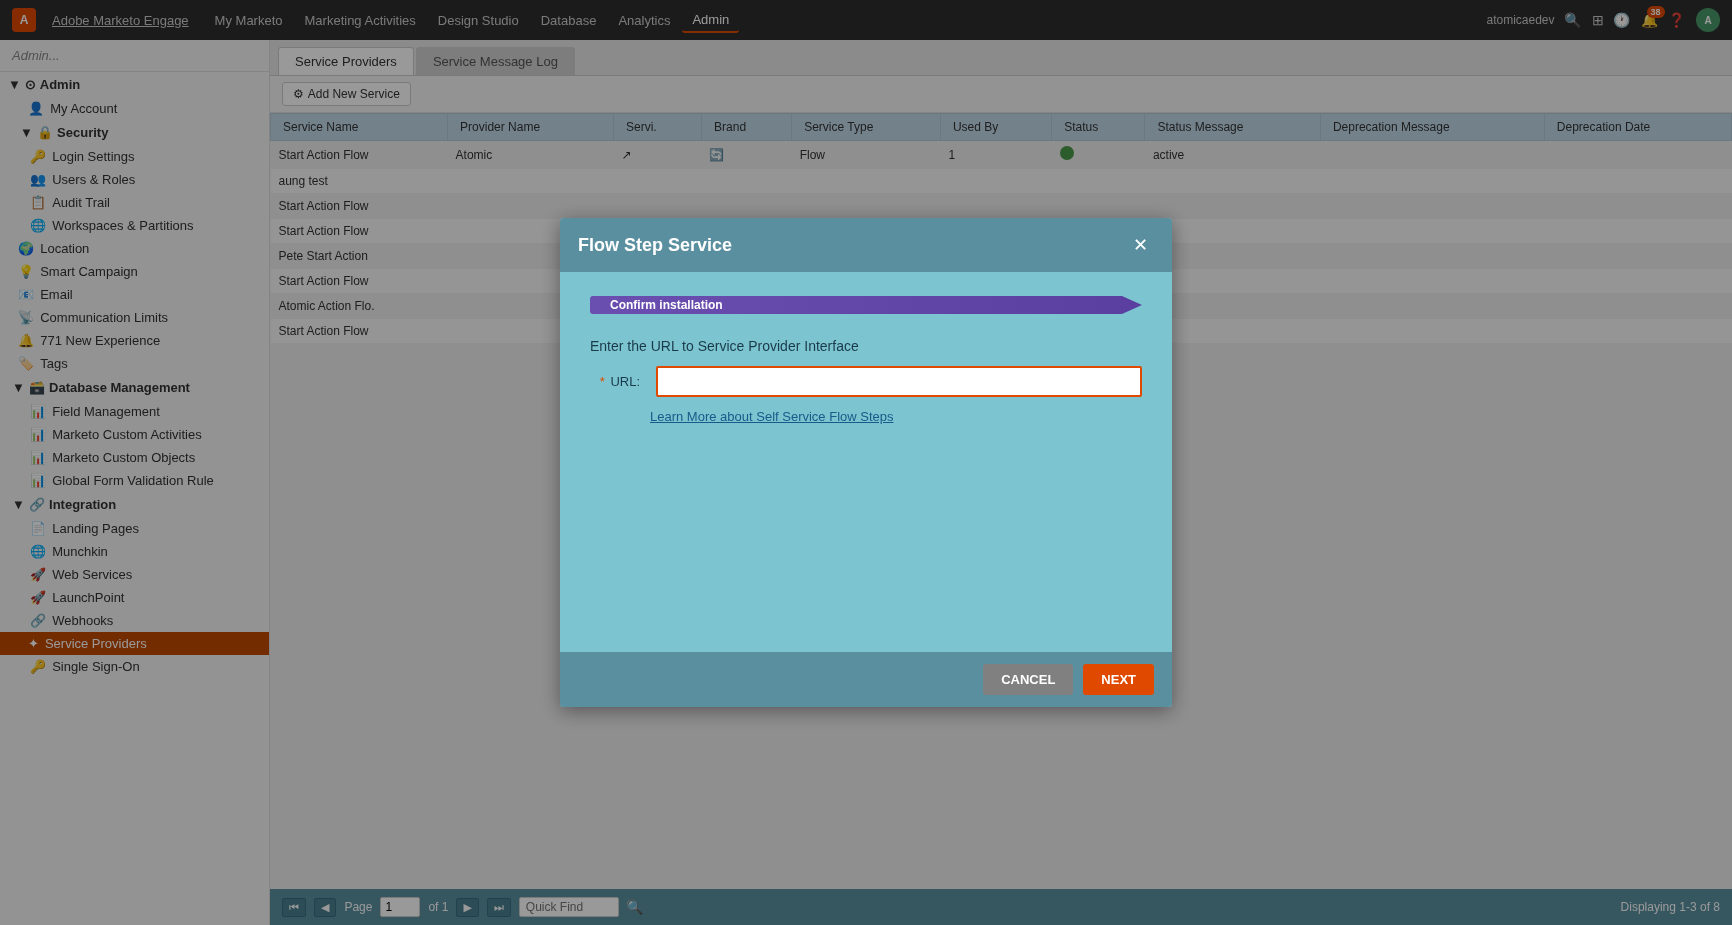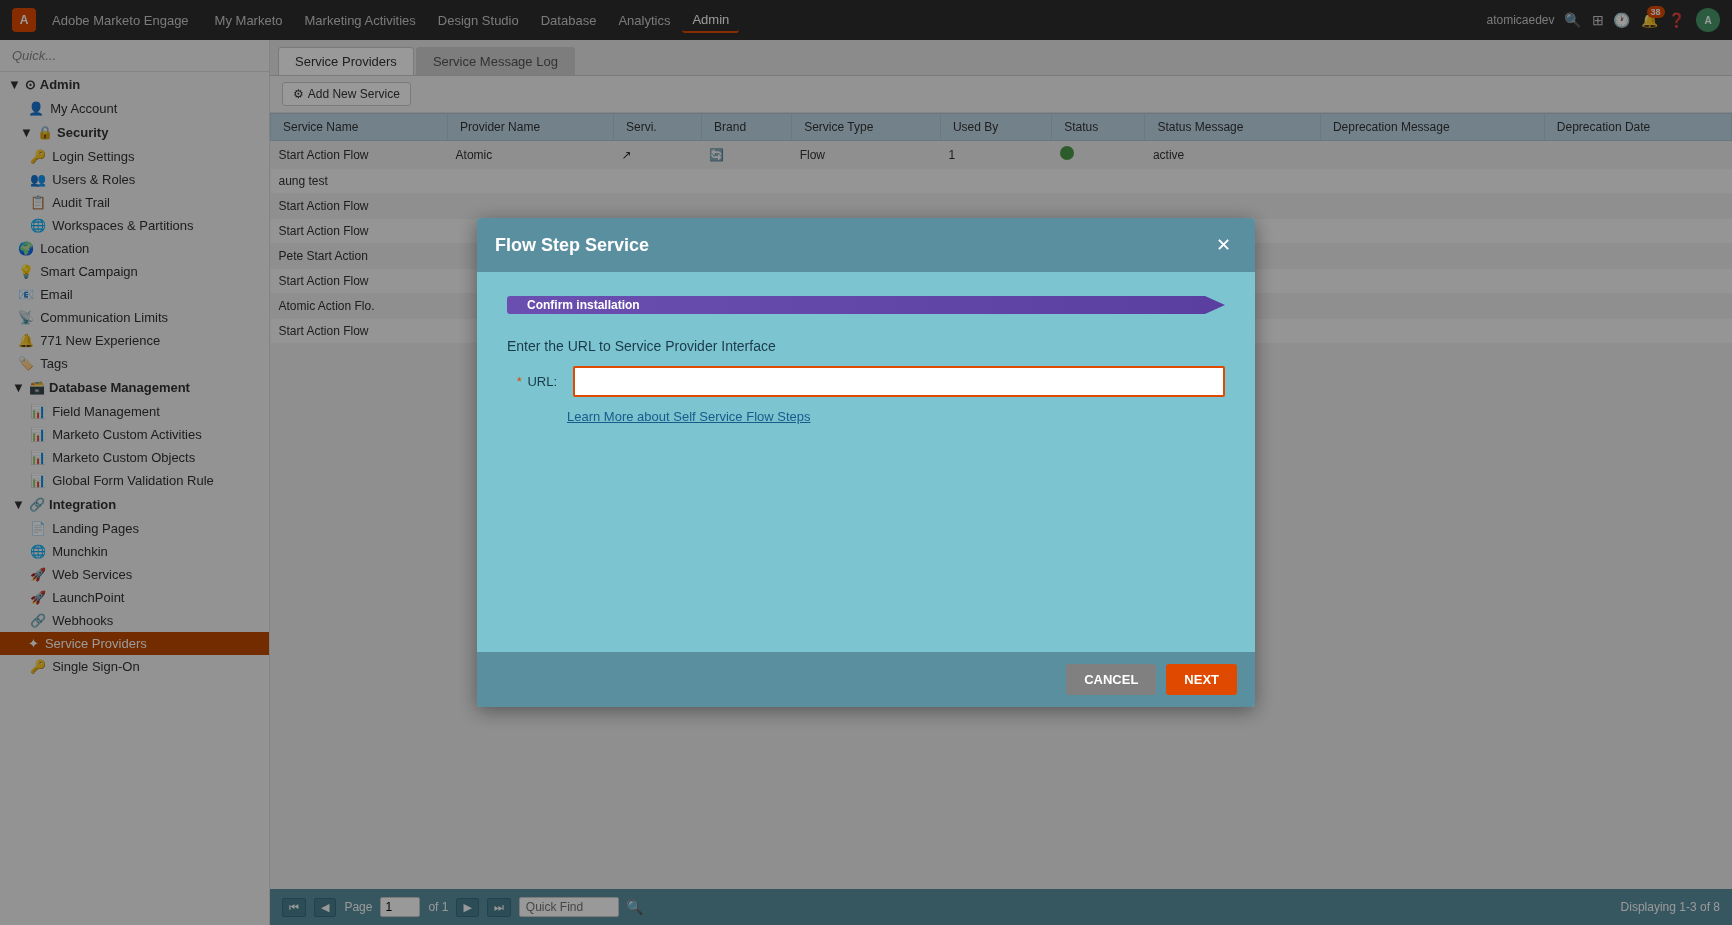--- a/index.html
+++ b/index.html
@@ -227,21 +227,21 @@
       top: 0; left: 0; right: 0; bottom: 0;
       background: rgba(0,0,0,0.4);
       z-index: 100;
       display: flex;
       align-items: center;
       justify-content: center;
     }
     .modal {
       background: #7cc5d0;
       border-radius: 4px;
-      width: 778px;
+      width: 612px;
       box-shadow: 0 4px 20px rgba(0,0,0,0.4);
       overflow: hidden;
     }
     .modal-header {
       background: #5a8fa0;
       padding: 14px 18px;
       display: flex;
       align-items: center;
       justify-content: space-between;
     }
@@ -344,21 +344,21 @@
       font-weight: bold;
     }
   </style>
 </head>
 <body>
 
 <div class="top-nav">
   <div class="top-nav-logo">
     <span>A</span>
   </div>
-  <span style="color:#ccc;font-size:13px;">Adobe Marketo Engage</span>
+  <span style="color:#ccc;font-size:13px;text-decoration:underline;">Adobe Marketo Engage</span>
   <div class="top-nav-items">
     <span class="top-nav-item">My Marketo</span>
     <span class="top-nav-item">Marketing Activities</span>
     <span class="top-nav-item">Design Studio</span>
     <span class="top-nav-item">Database</span>
     <span class="top-nav-item">Analytics</span>
     <span class="top-nav-item active">Admin</span>
   </div>
   <div class="top-nav-right">
     <span class="top-nav-username">atomicaedev</span>
@@ -370,21 +370,21 @@
       <span class="badge">38</span>
     </span>
     <span class="top-nav-icon">❓</span>
     <div class="avatar">A</div>
   </div>
 </div>
 
 <div class="main-layout">
 
   <div class="sidebar">
-    <div class="sidebar-header">Quick...</div>
+    <div class="sidebar-header">Admin...</div>
 
     <div class="sidebar-group-header">
       <span>▼</span>
       <span>⊙</span>
       <span>Admin</span>
     </div>
 
     <div class="sidebar-sub-item" style="padding-left:28px;">
       <span>👤</span>
       <span>My Account</span>

